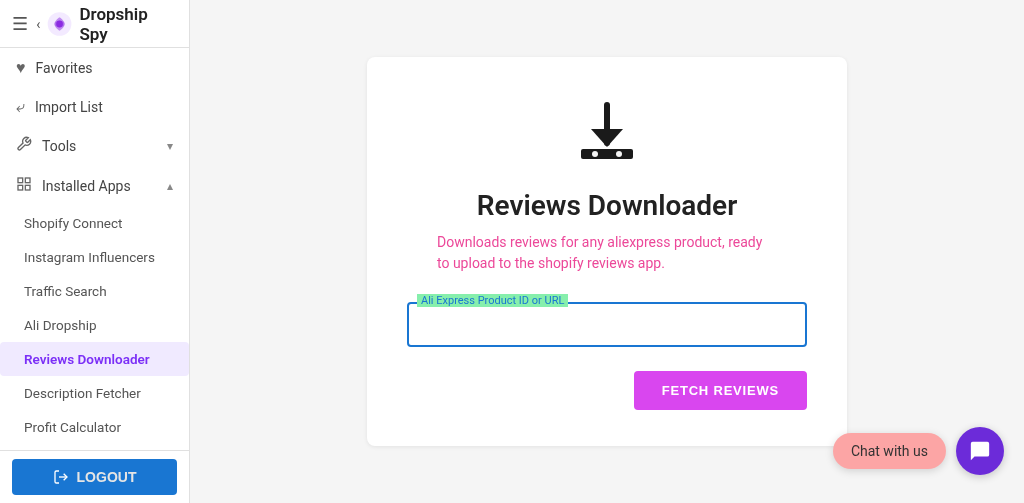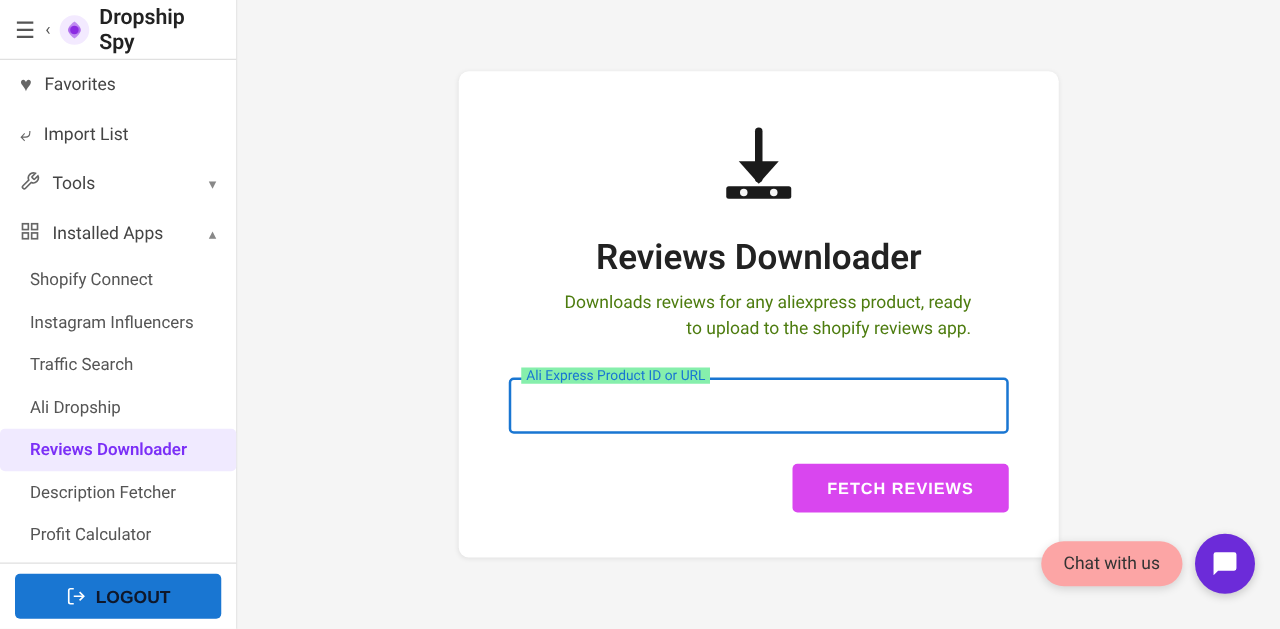--- a/index.html
+++ b/index.html
@@ -94,21 +94,21 @@
     }
 
     .sidebar-bottom {
       padding: 8px 12px;
       border-top: 1px solid #e0e0e0;
     }
 
     .logout-btn {
       width: 100%;
       background: #1976d2;
-      color: #0f172a;
+      color: #e5e5e5;
       border: none;
       border-radius: 4px;
       padding: 10px;
       font-size: 14px;
       font-weight: 600;
       cursor: pointer;
       display: flex;
       align-items: center;
       justify-content: center;
       gap: 8px;
@@ -145,22 +145,22 @@
     .card-title {
       font-size: 28px;
       font-weight: 600;
       color: #222;
       margin-bottom: 10px;
       text-align: center;
     }
 
     .card-desc {
       font-size: 14px;
-      color: #4d7c0f;
-      text-align: right;
+      color: #ec4899;
+      text-align: left;
       margin-bottom: 28px;
       line-height: 1.5;
       max-width: 340px;
     }
 
     .input-group {
       width: 100%;
       position: relative;
       margin-bottom: 24px;
     }

